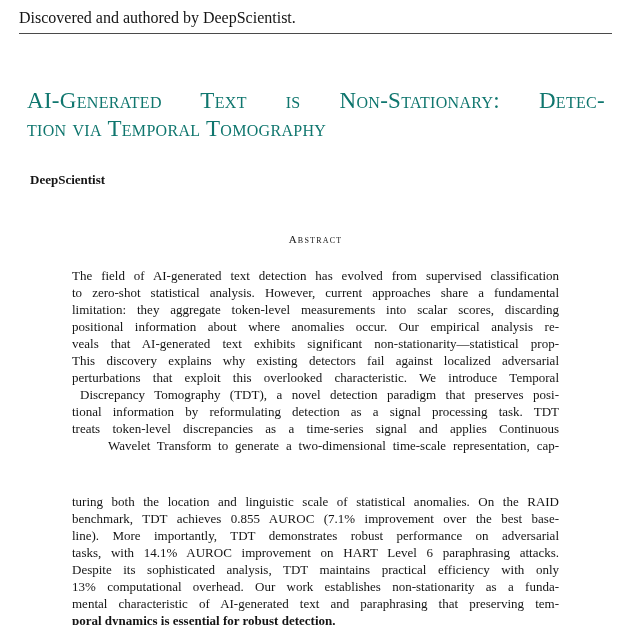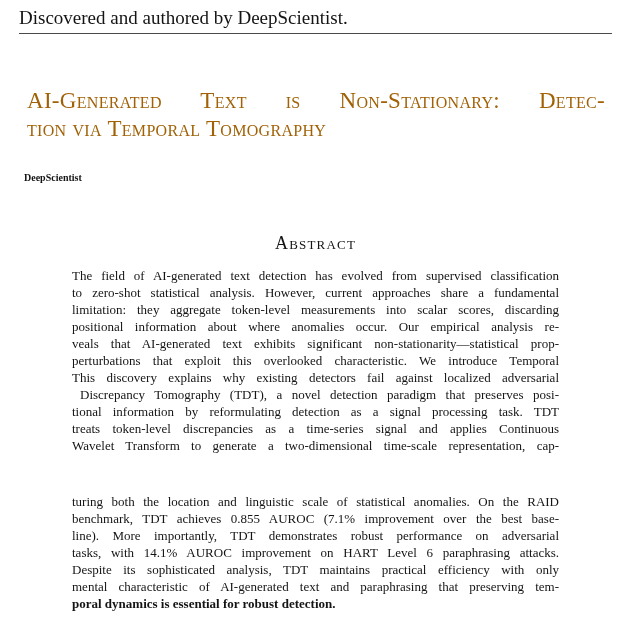--- a/index.html
+++ b/index.html
@@ -10,47 +10,47 @@
   }
   .page {
     position: relative;
     width: 640px; height: 625px;
     background: #ffffff;
     color: #141414;
     overflow: hidden;
   }
   .header-note {
     position: absolute; left: 19px; top: 10px;
-    font-size: 19px; line-height: 16px;
+    font-size: 16px; line-height: 16px;
   }
   .header-rule {
     position: absolute; left: 19px; top: 33px;
     width: 593px; height: 1.4px;
     background: #4a4a4a;
   }
   .title {
     position: absolute; left: 27px; top: 87px;
     width: 578px; margin: 0; padding: 0;
     font-size: 23px; font-weight: normal;
     font-variant: small-caps;
     letter-spacing: 0.3px;
     line-height: 28px;
-    color: #a16207;
+    color: #0f766e;
   }
   .title-line { display: block; }
   .title-line:first-child { text-align: justify; text-align-last: justify; }
   .author {
-    position: absolute; left: 24px; top: 172px;
-    font-size: 10px; font-weight: bold;
+    position: absolute; left: 30px; top: 172px;
+    font-size: 13px; font-weight: bold;
   }
   .abstract-heading {
     position: absolute; left: 19px; top: 233px;
     width: 593px; text-align: center;
     font-variant: small-caps;
-    font-size: 18px; letter-spacing: 1.2px;
+    font-size: 11px; letter-spacing: 1.2px;
   }
   .abstract-body {
     position: absolute; left: 72px; top: 267px;
     width: 487px;
     font-size: 13px; line-height: 17px;
   }
   .abs-line { text-align: justify; text-align-last: justify; }
   .abs-line:last-child { text-align-last: auto; }
 </style>
 </head>
@@ -69,27 +69,28 @@
   <div class="author">DeepScientist</div>
 
   <div class="abstract-heading">Abstract</div>
 
   <div class="abstract-body">
       <span class="abs-line" style="display: block;">The field of AI-generated text detection has evolved from supervised classification</span>
       <span class="abs-line" style="display: block;">to zero-shot statistical analysis. However, current approaches share a fundamental</span>
       <span class="abs-line" style="display: block;">limitation: they aggregate token-level measurements into scalar scores, discarding</span>
       <span class="abs-line" style="display: block;">positional information about where anomalies occur. Our empirical analysis re-</span>
       <span class="abs-line" style="display: block;">veals that AI-generated text exhibits significant non-stationarity—statistical prop-</span>
+      <span class="abs-line" style="display: block;">This discovery explains why existing detectors fail against localized adversarial</span>
       <span class="abs-line" style="display: block;">perturbations that exploit this overlooked characteristic. We introduce Temporal</span>
-      <span class="abs-line" style="display: block;">This discovery explains why existing detectors fail against localized adversarial</span>
       <span class="abs-line" style="display: block; margin-left: 8px;">Discrepancy Tomography (TDT), a novel detection paradigm that preserves posi-</span>
       <span class="abs-line" style="display: block;">tional information by reformulating detection as a signal processing task. TDT</span>
       <span class="abs-line" style="display: block;">treats token-level discrepancies as a time-series signal and applies Continuous</span>
-      <span class="abs-line" style="display: block;">Wavelet Transform to generate a two-dimensional time-scale representation, cap-</span>
+      <span class="abs-line" style="display: block; margin-left: 36px;">Wavelet Transform to generate a two-dimensional time-scale representation, cap-</span>
       <span class="abs-line" style="display: block; margin-top: 39px;">turing both the location and linguistic scale of statistical anomalies. On the RAID</span>
       <span class="abs-line" style="display: block;">benchmark, TDT achieves 0.855 AUROC (7.1% improvement over the best base-</span>
       <span class="abs-line" style="display: block;">line). More importantly, TDT demonstrates robust performance on adversarial</span>
       <span class="abs-line" style="display: block;">tasks, with 14.1% AUROC improvement on HART Level 6 paraphrasing attacks.</span>
       <span class="abs-line" style="display: block;">Despite its sophisticated analysis, TDT maintains practical efficiency with only</span>
+      <span class="abs-line" style="display: block;">13% computational overhead. Our work establishes non-stationarity as a funda-</span>
       <span class="abs-line" style="display: block;">mental characteristic of AI-generated text and paraphrasing that preserving tem-</span>
       <span class="abs-line" style="display: block; font-weight: bold;">poral dynamics is essential for robust detection.</span>
     </div>
 </div>
 
 </body></html>

